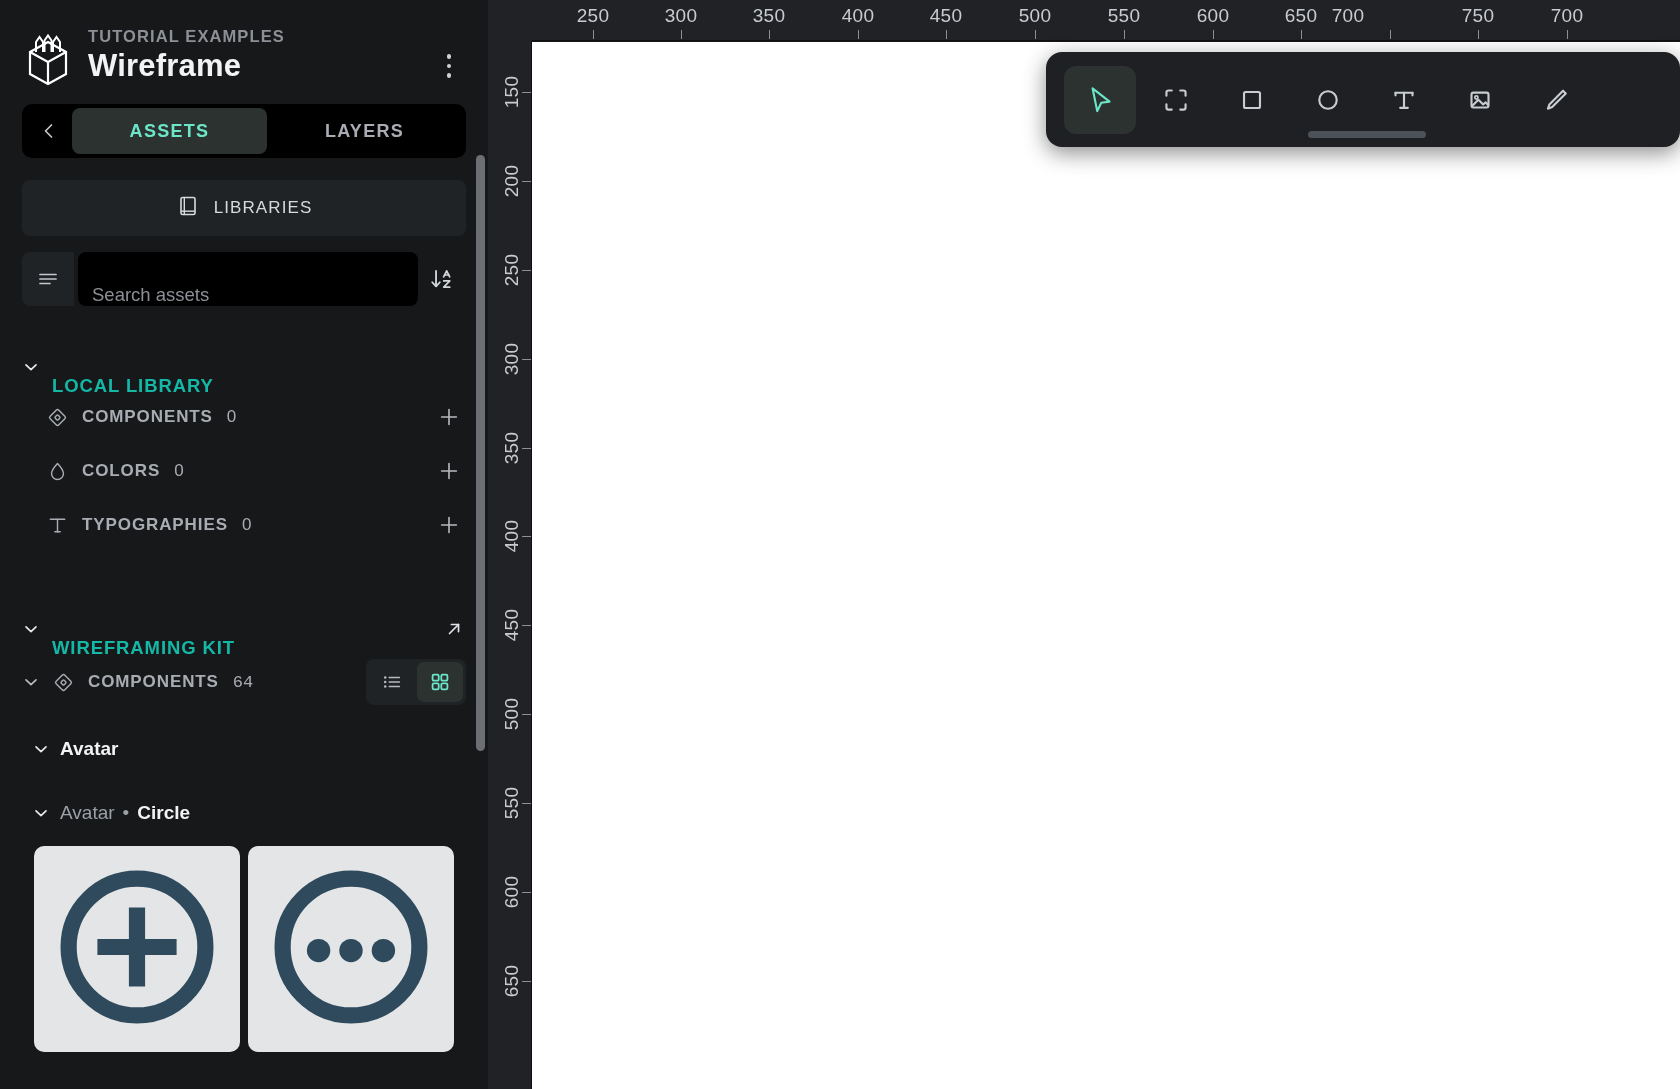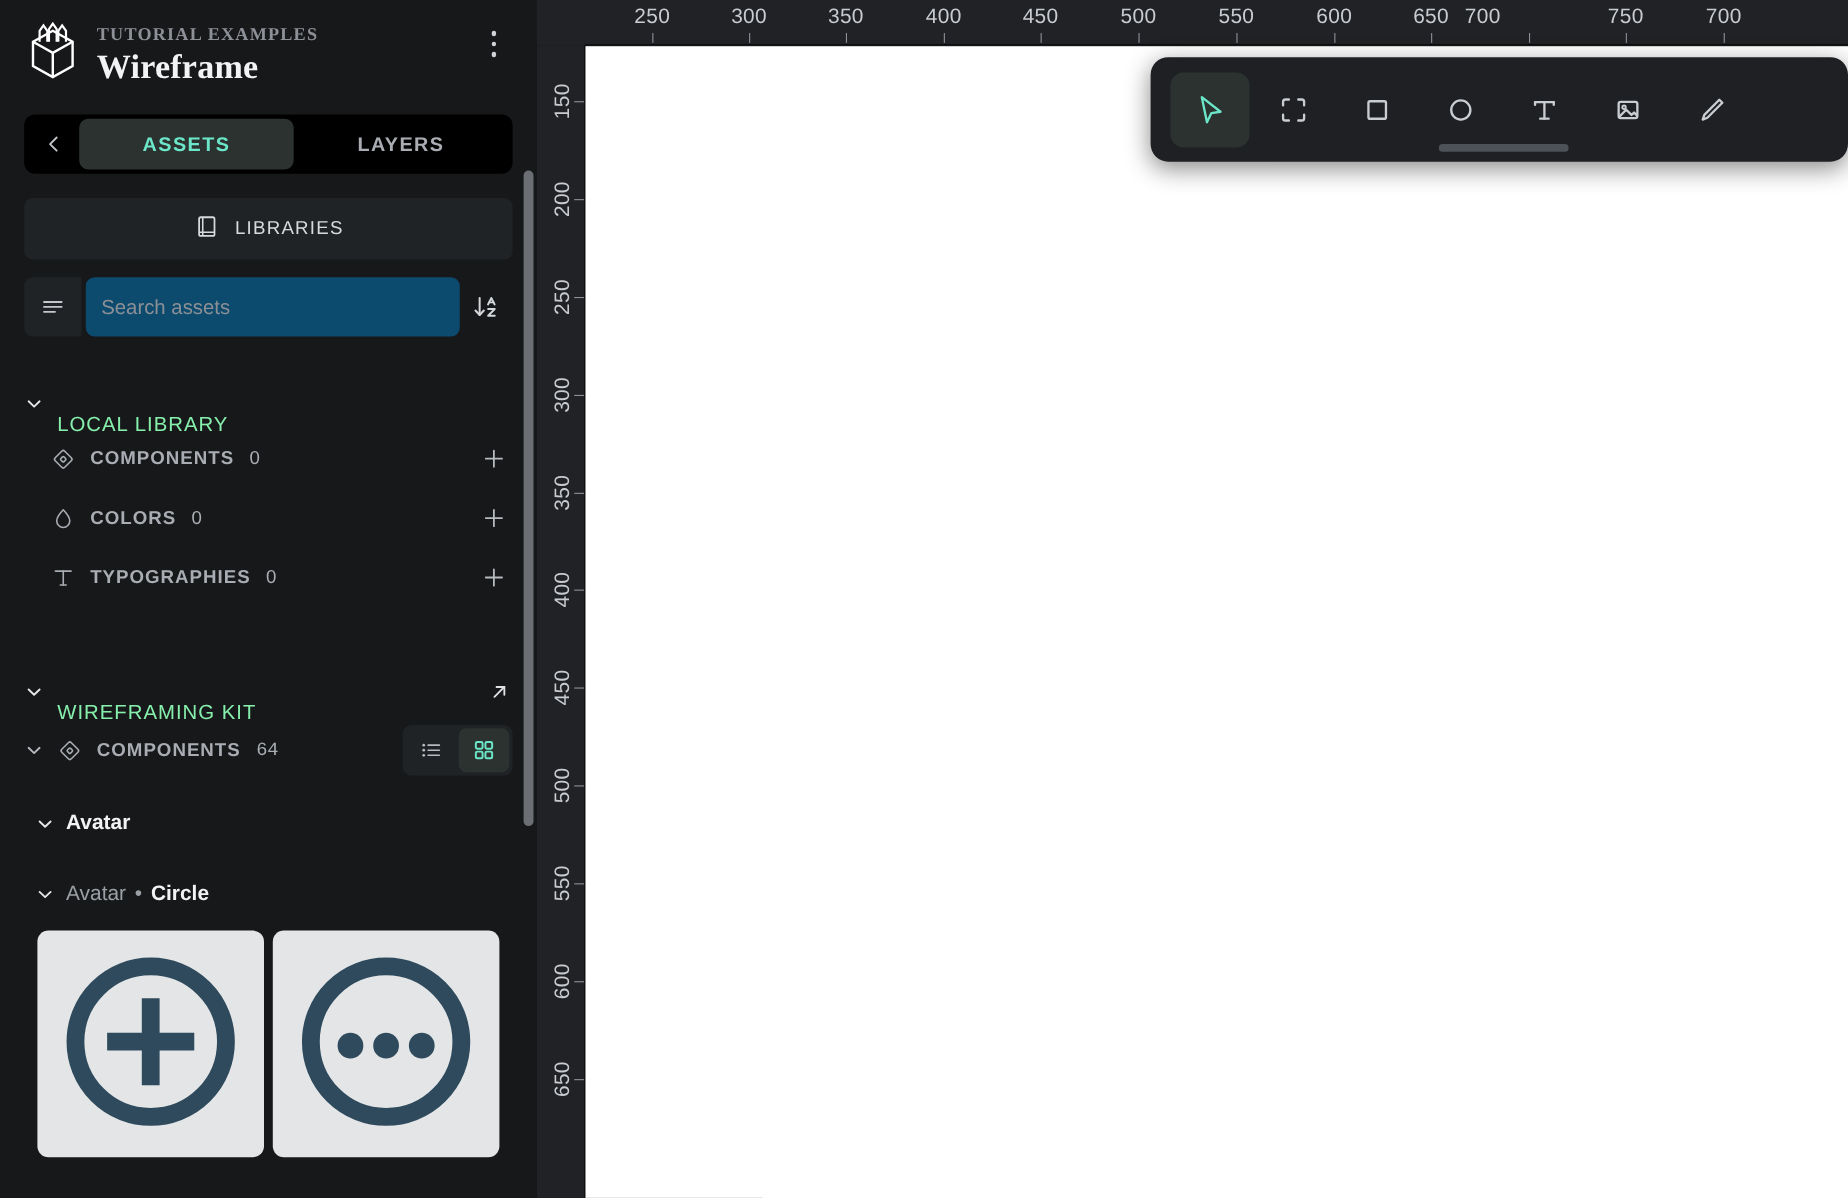--- a/index.html
+++ b/index.html
@@ -15,24 +15,23 @@
 
   
   .sidebar {
     position: absolute; left: 0; top: 0;
     width: 488px; height: 1089px;
     background: #17181a;
     overflow: hidden;
   }
 
   .file-header {
-    display: flex; align-items: flex-start;
+    display: flex; align-items: flex-end;
     padding: 20px 22px 10px 22px;
     height: 96px;
-    font-family: Liberation Serif, serif;
   }
   .file-icon { width: 52px; height: 52px; flex: 0 0 52px; margin-right: 14px; }
   .file-titles { flex: 1 1 auto; min-width: 0; }
   .project-name {
     font-size: 16.5px; font-weight: 700; letter-spacing: 1.1px;
     color: #8d9096; text-transform: uppercase; line-height: 1.35;
   }
   .file-name {
     font-size: 31px; font-weight: 700; color: #f2f3f4;
     line-height: 1.25; letter-spacing: .2px;
@@ -89,23 +88,23 @@
     display: flex; align-items: stretch; gap: 0;
   }
   .filter-btn {
     width: 52px; background: #202326;
     border-radius: 8px 0 0 8px;
     display: flex; align-items: center; justify-content: center;
     cursor: pointer;
   }
   .search-field {
     flex: 1 1 auto;
-    background: #0c4a6e;
+    background: #000000;
     border-radius: 0 8px 8px 0;
-    display: flex; align-items: center;
+    display: flex; align-items: flex-end;
     padding: 0 14px;
     margin-left: 4px;
     border-radius: 8px;
   }
   .search-field input {
     width: 100%; background: transparent; border: none; outline: none;
     font-family: "Liberation Sans", sans-serif;
     font-size: 18.5px; color: #e4e6e8;
   }
   .search-field input::placeholder { color: #8c9096; }
@@ -115,22 +114,22 @@
   }
 
   
   .section-head {
     display: flex; align-items: center;
     padding: 0 22px; height: 46px;
     cursor: pointer;
   }
   .section-head .chev { margin-right: 12px; display:flex; }
   .section-title {
-    font-size: 18.5px; font-weight: 400; letter-spacing: .9px;
-    color: #86efac; text-transform: uppercase; flex: 1 1 auto; margin-top: 37px;
+    font-size: 18.5px; font-weight: 700; letter-spacing: .9px;
+    color: #14b8a6; text-transform: uppercase; flex: 1 1 auto; margin-top: 37px;
   }
 
   .asset-row {
     display: flex; align-items: center;
     padding: 0 22px 0 44px; height: 54px;
     cursor: pointer;
   }
   .asset-row .ic { width: 26px; display:flex; align-items:center; justify-content:center; margin-right: 12px; }
   .asset-row .name {
     font-size: 17px; font-weight: 600; letter-spacing: .9px;

